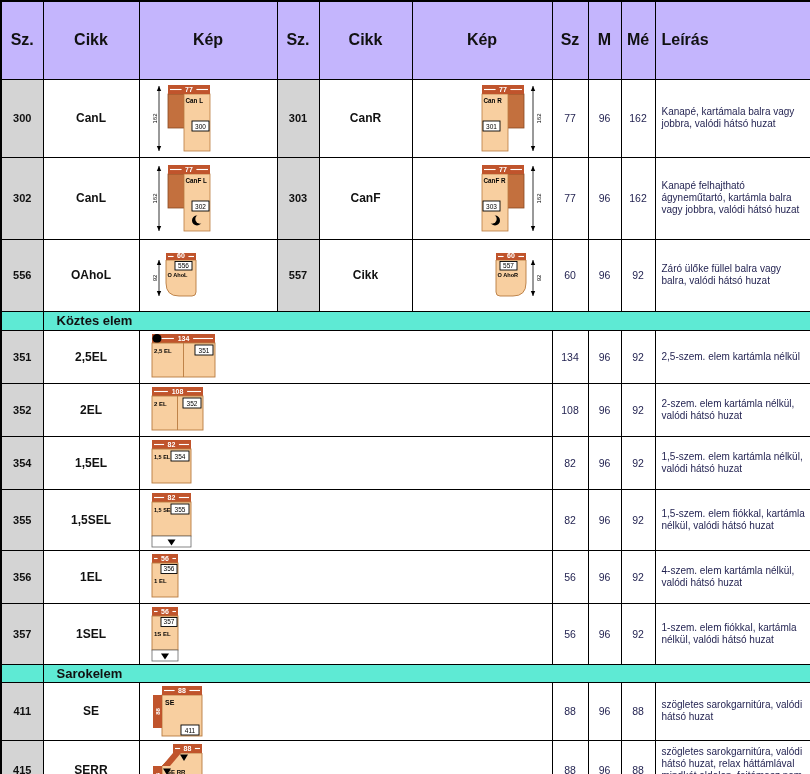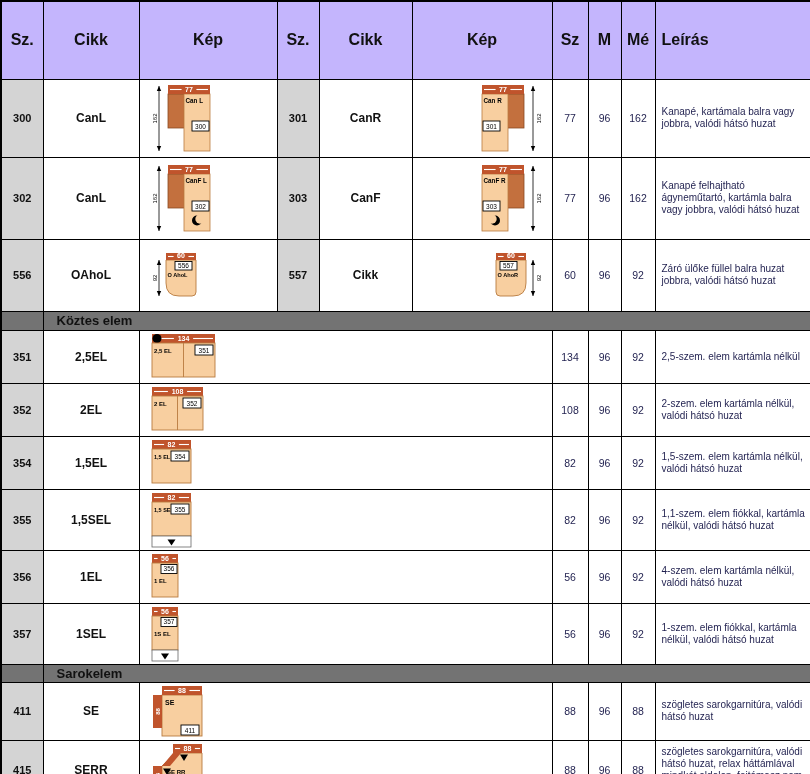--- a/index.html
+++ b/index.html
@@ -7,21 +7,21 @@
   .catalog{width:810px;border-collapse:collapse;table-layout:fixed;border:2px solid #000;}
   .catalog td,.catalog th{border:1px solid #000;vertical-align:middle;overflow:hidden;}
   th{background:#c4b5fd;font-size:16px;font-weight:bold;text-align:center;color:#111;}
   th.left{text-align:left;padding-left:6px;}
   td.szc{background:#d4d4d4;font-weight:bold;font-size:11px;text-align:center;}
   td.cikk{font-weight:bold;font-size:12px;text-align:center;}
   td.kep{padding:1px 4px 1px 10px;text-align:left;}
   td.kep.right{text-align:right;padding-right:10px;}
   td.dim{font-size:10.5px;text-align:center;color:#1f1f4e;}
   td.leiras{font-size:10px;line-height:1.2;color:#1f1f4e;padding:2px 4px 2px 6px;text-align:left;}
-  td.sec{background:#737373;font-weight:bold;font-size:13px;}
+  td.sec{background:#5eead4;font-weight:bold;font-size:13px;}
   td.sec.lbl{padding-left:13px;}
   svg{display:inline-block;vertical-align:middle;}
   svg text{font-family:"Liberation Sans",sans-serif;}
 </style>
 </head>
 <body>
 
 <table class="catalog">
   <colgroup>
     <col style="width:42px">
@@ -175,21 +175,21 @@
               <line x1="30.4" y1="5.5" x2="36" y2="5.5" stroke="#fff" stroke-width="1.1"></line>
               <text x="23" y="6.8" text-anchor="middle" font-size="7" font-weight="bold" fill="#fff">60</text>
               <rect x="12" y="10.5" width="17" height="8.5" fill="#fff" stroke="#000" stroke-width="0.9"></rect>
               <text x="20.5" y="16.5" text-anchor="middle" font-size="6.5" fill="#000">557</text>
               <text x="9.5" y="26" font-size="5.6" font-weight="bold" fill="#000">O AhoR</text>
             </svg></div>
         </td>
       <td class="dim">60</td>
       <td class="dim">96</td>
       <td class="dim">92</td>
-      <td class="leiras">Záró ülőke füllel balra huzat jobbra, valódi hátsó huzat</td>
+      <td class="leiras">Záró ülőke füllel balra vagy balra, valódi hátsó huzat</td>
     </tr>
     <tr style="height:19px">
       <td class="sec"></td>
       <td class="sec lbl" colspan="9">Köztes elem</td>
     </tr>
     <tr style="height:52px">
       <td class="szc">351</td>
       <td class="cikk">2,5EL</td>
       <td class="kep" colspan="4">
           <div><svg width="71" height="50" viewBox="0 0 71 50" xmlns="http://www.w3.org/2000/svg">
@@ -264,21 +264,21 @@
               <text x="4" y="20.5" font-size="5.5" font-weight="bold" fill="#000">1,5 SEL</text>
               <rect x="21" y="13" width="18" height="10" fill="#fff" stroke="#000" stroke-width="0.9"></rect>
               <text x="30" y="20.5" text-anchor="middle" font-size="6.5" fill="#000">355</text>
               <rect x="2" y="45" width="39" height="11" fill="#fff" stroke="#666" stroke-width="0.8"></rect>
               <polygon points="17.5,48.5 25.5,48.5 21.5,54.5" fill="#000"></polygon>
             </svg></div>
         </td>
       <td class="dim">82</td>
       <td class="dim">96</td>
       <td class="dim">92</td>
-      <td class="leiras">1,1-szem. elem fiókkal, kartámla nélkül, valódi hátsó huzat</td>
+      <td class="leiras">1,5-szem. elem fiókkal, kartámla nélkül, valódi hátsó huzat</td>
     </tr>
     <tr style="height:53px">
       <td class="szc">356</td>
       <td class="cikk">1EL</td>
       <td class="kep" colspan="4">
           <div><svg width="34" height="50" viewBox="0 0 34 50" xmlns="http://www.w3.org/2000/svg">
               <rect x="2" y="2" width="26" height="9" fill="#c0542c"></rect>
               <line x1="4" y1="6.5" x2="7.6" y2="6.5" stroke="#fff" stroke-width="1.1"></line>
               <line x1="22.4" y1="6.5" x2="26" y2="6.5" stroke="#fff" stroke-width="1.1"></line>
               <text x="15" y="8.8" text-anchor="middle" font-size="7" font-weight="bold" fill="#fff">56</text>

